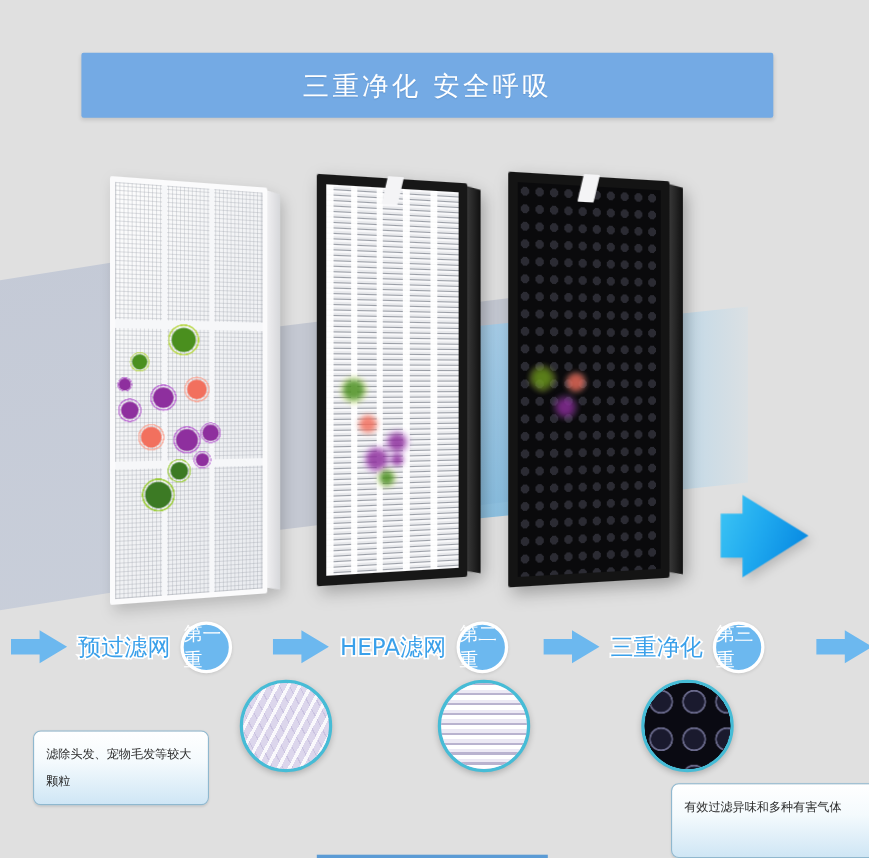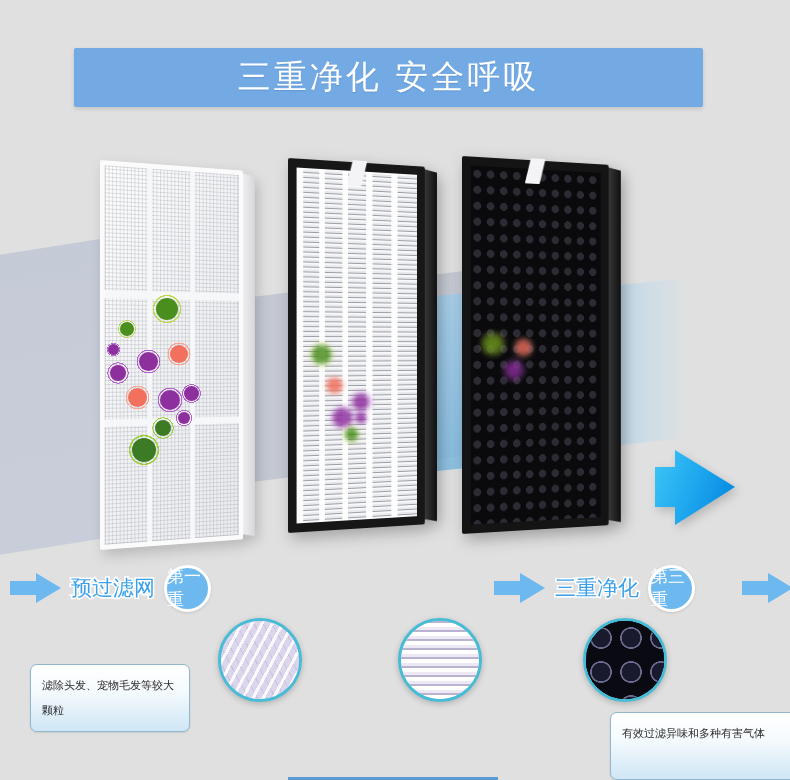--- a/index.html
+++ b/index.html
@@ -14,21 +14,21 @@
   
   .banner{
     position:absolute;left:74px;top:48px;width:629px;height:59px;
     background:#74aae4;
     box-shadow:0 2px 4px rgba(0,0,0,.13);
     border-radius:2px;
   }
   .banner-text{
     position:absolute;left:0;top:0;width:100%;height:100%;
     display:flex;align-items:center;justify-content:center;
-    color:#ffffff;font-size:33px;letter-spacing:3px;
+    color:#ffffff;font-size:24px;letter-spacing:3px;
     font-family:"DejaVu Sans","Liberation Sans",sans-serif;
     text-shadow:0 1px 1px rgba(40,90,150,.25);
     box-sizing:border-box;
   }
 
   
   .scene{position:absolute;left:0;top:140px;width:790px;height:450px;}
 
   
   .airflow{
@@ -286,20 +286,27 @@
   <div class="caprow">
 
     <div class="step" style="left:10px;">
       <svg class="arrow-sm" viewBox="0 0 52 34">
         <path d="M0 10 L26 10 L26 2 L51 17 L26 32 L26 24 L0 24 Z" fill="#6cb8ef"></path>
       </svg>
       <span class="step-label">预过滤网</span>
       <span class="badge">第一重</span>
     </div>
 
+    <div class="step" style="left:248px;">
+      <svg class="arrow-sm" viewBox="0 0 52 34">
+        <path d="M0 10 L26 10 L26 2 L51 17 L26 32 L26 24 L0 24 Z" fill="#6cb8ef"></path>
+      </svg>
+      <span class="step-label">HEPA滤网</span>
+      <span class="badge">第二重</span>
+    </div>
 
     <div class="step" style="left:494px;">
       <svg class="arrow-sm" viewBox="0 0 52 34">
         <path d="M0 10 L26 10 L26 2 L51 17 L26 32 L26 24 L0 24 Z" fill="#6cb8ef"></path>
       </svg>
       <span class="step-label">三重净化</span>
       <span class="badge">第三重</span>
     </div>
 
     <svg class="arrow-sm" style="position:absolute;left:742px;top:9px;" viewBox="0 0 52 34">

